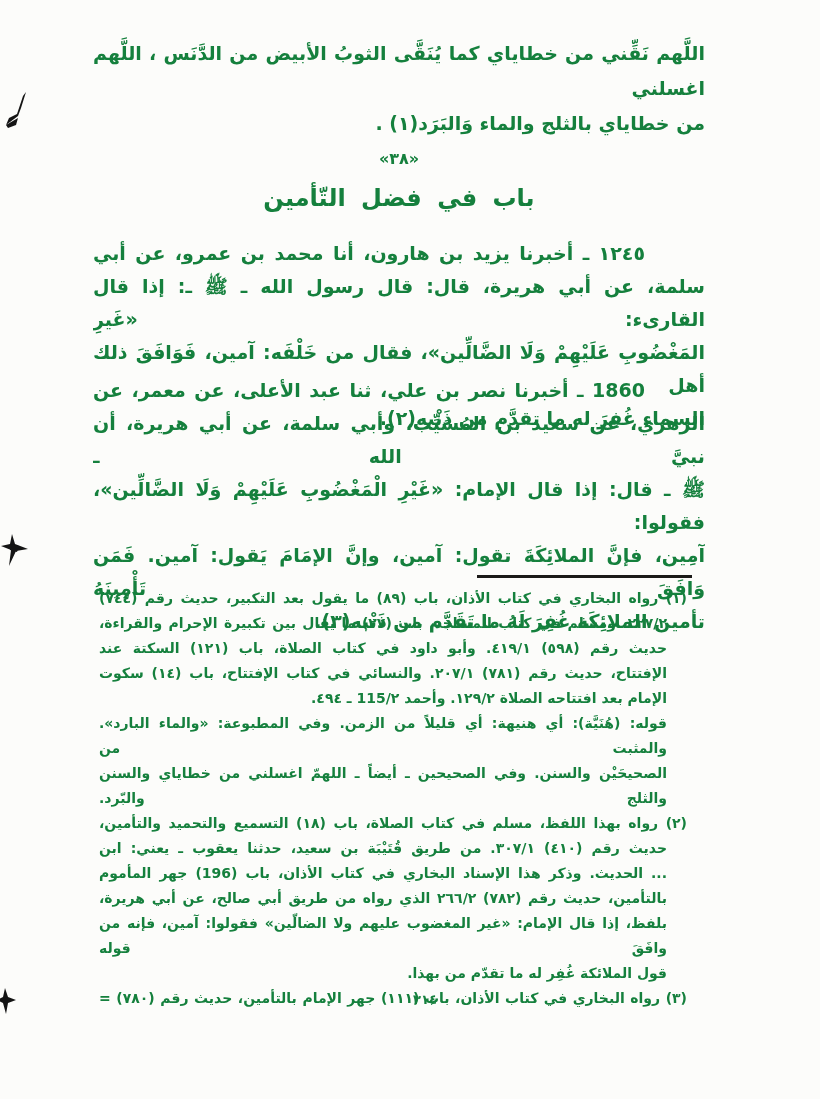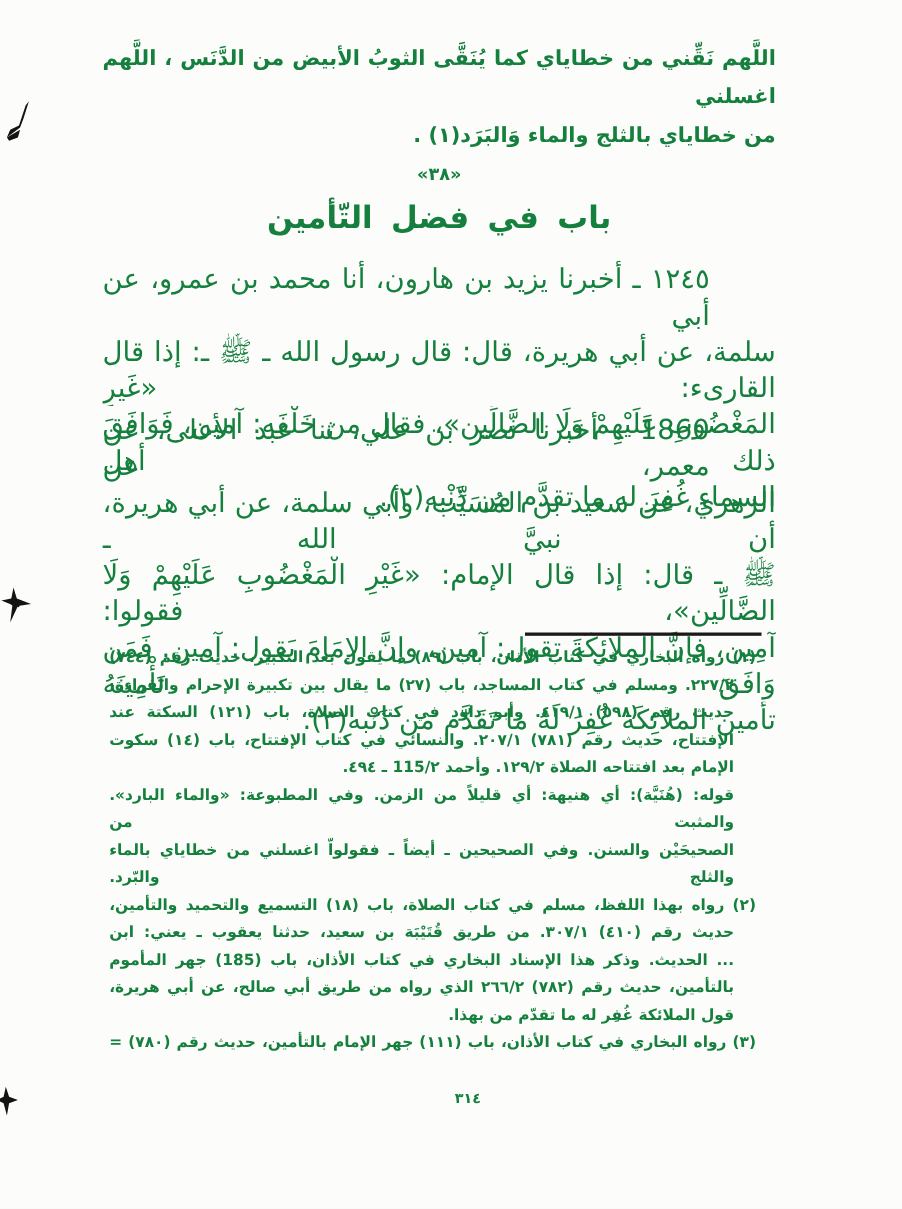--- a/index.html
+++ b/index.html
@@ -14,29 +14,29 @@
     direction:rtl;
   }
   .block{position:absolute;right:115px;width:612px;}
   .line{
     direction:rtl;unicode-bidi:plaintext;
     text-align:justify;text-align-last:justify;
     white-space:normal;overflow:hidden;
   }
   .line.last{text-align-last:right;}
   .body-text{font-size:19px;font-weight:bold;line-height:35px;}
-  .hadith{font-size:25px;font-weight:normal;line-height:33px;}
+  .hadith{font-size:19px;font-weight:bold;line-height:33px;}
   .hadith .line.first{padding-right:60px;}
   .chapter-num{
     position:absolute;right:115px;width:612px;top:146px;
     text-align:center;font-size:16px;font-weight:bold;line-height:26px;
   }
   .chapter-title{
     position:absolute;right:115px;width:612px;top:178px;
-    text-align:center;font-size:28px;font-weight:bold;line-height:40px;
+    text-align:center;font-size:24px;font-weight:bold;line-height:40px;
     word-spacing:7px;letter-spacing:0.5px;
   }
   .fn-sep{
     position:absolute;top:575px;right:128px;width:215px;height:3px;
     background:#1b1a18;
   }
   .footnotes{
     position:absolute;top:586px;right:133px;width:588px;
     font-size:14px;font-weight:bold;line-height:25px;
   }
@@ -94,24 +94,25 @@
 
   <div class="fn-sep"></div>
 
   <div class="footnotes">
     <div class="fn-line">(١) رواه البخاري في كتاب الأذان، باب (٨٩) ما يقول بعد التكبير، حديث رقم (٧٤٤)</div>
     <div class="fn-line cont">٢٢٧/٢. ومسلم في كتاب المساجد، باب (٢٧) ما يقال بين تكبيرة الإحرام والقراءة،</div>
     <div class="fn-line cont">حديث رقم (٥٩٨) ٤١٩/١. وأبو داود في كتاب الصلاة، باب (١٢١) السكتة عند</div>
     <div class="fn-line cont">الإفتتاح، حديث رقم (٧٨١) ٢٠٧/١. والنسائي في كتاب الإفتتاح، باب (١٤) سكوت</div>
     <div class="fn-line cont last">الإمام بعد افتتاحه الصلاة ١٢٩/٢. وأحمد 115/٢ ـ ٤٩٤.</div>
     <div class="fn-line cont">قوله: (هُنَيَّة): أي هنيهة: أي قليلاً من الزمن. وفي المطبوعة: «والماء البارد». والمثبت من</div>
-    <div class="fn-line cont">الصحيحَيْن والسنن. وفي الصحيحين ـ أيضاً ـ فقولواّ اغسلني من خطاياي بالماء والثلج والبّرد.</div>
+    <div class="fn-line cont">الصحيحَيْن والسنن. وفي الصحيحين ـ أيضاً ـ اللهمّ اغسلني من خطاياي والسنن والثلج والبّرد.</div>
     <div class="fn-line">(٢) رواه بهذا اللفظ، مسلم في كتاب الصلاة، باب (١٨) التسميع والتحميد والتأمين،</div>
     <div class="fn-line cont">حديث رقم (٤١٠) ٣٠٧/١. من طريق قُتَيْبَة بن سعيد، حدثنا يعقوب ـ يعني: ابن</div>
-    <div class="fn-line cont">... الحديث. وذكر هذا الإسناد البخاري في كتاب الأذان، باب (185) جهر المأموم</div>
+    <div class="fn-line cont">... الحديث. وذكر هذا الإسناد البخاري في كتاب الأذان، باب (196) جهر المأموم</div>
     <div class="fn-line cont">بالتأمين، حديث رقم (٧٨٢) ٢٦٦/٢ الذي رواه من طريق أبي صالح، عن أبي هريرة،</div>
+    <div class="fn-line cont">بلفظ، إذا قال الإمام: «غير المغضوب عليهم ولا الضالّين» فقولوا: آمين، فإنه من وافَقَ قوله</div>
     <div class="fn-line cont last">قول الملائكة غُفِر له ما تقدّم من بهذا.</div>
     <div class="fn-line">(٣) رواه البخاري في كتاب الأذان، باب (١١١) جهر الإمام بالتأمين، حديث رقم (٧٨٠) =</div>
   </div>
 
   <div class="page-number">٣١٤</div>
 
 </div>
 
 </body></html>

